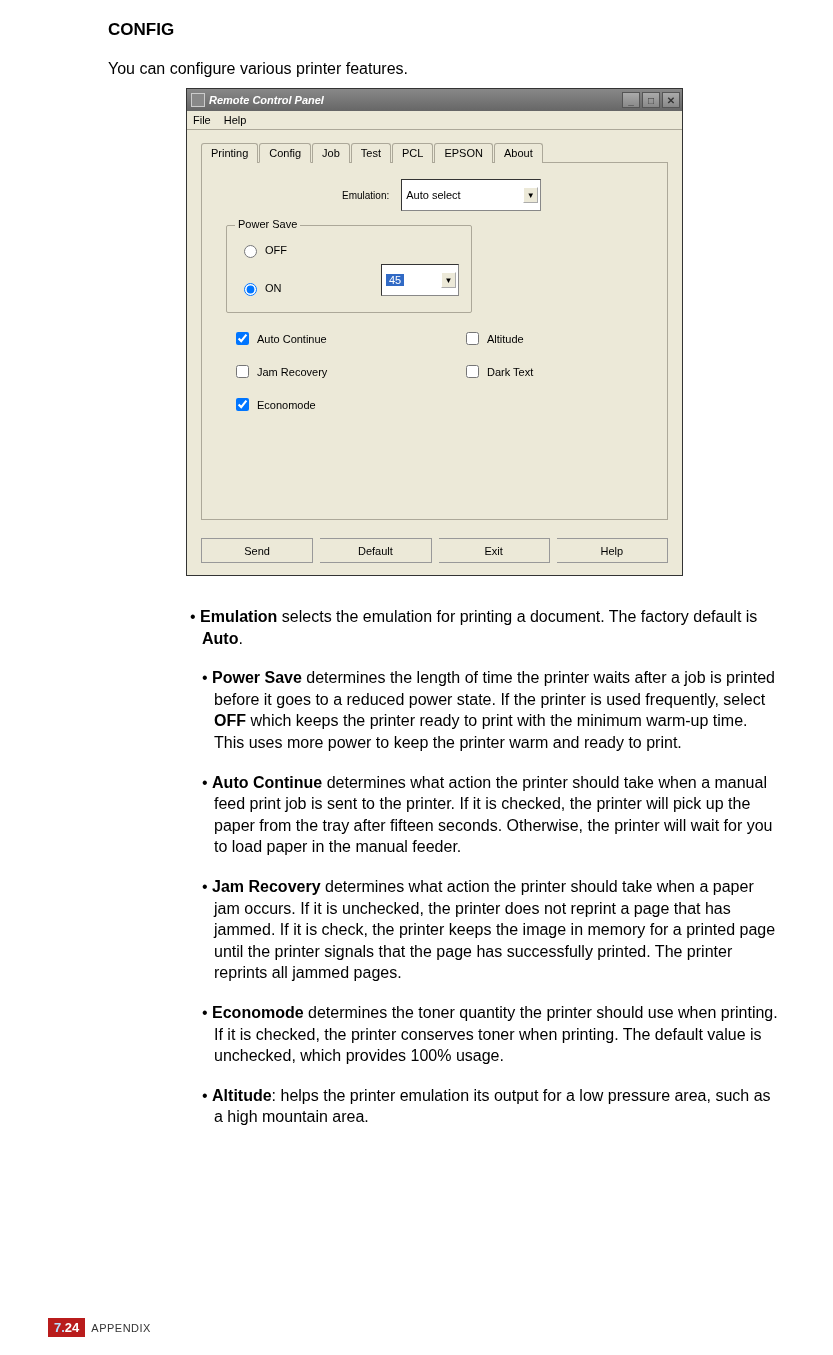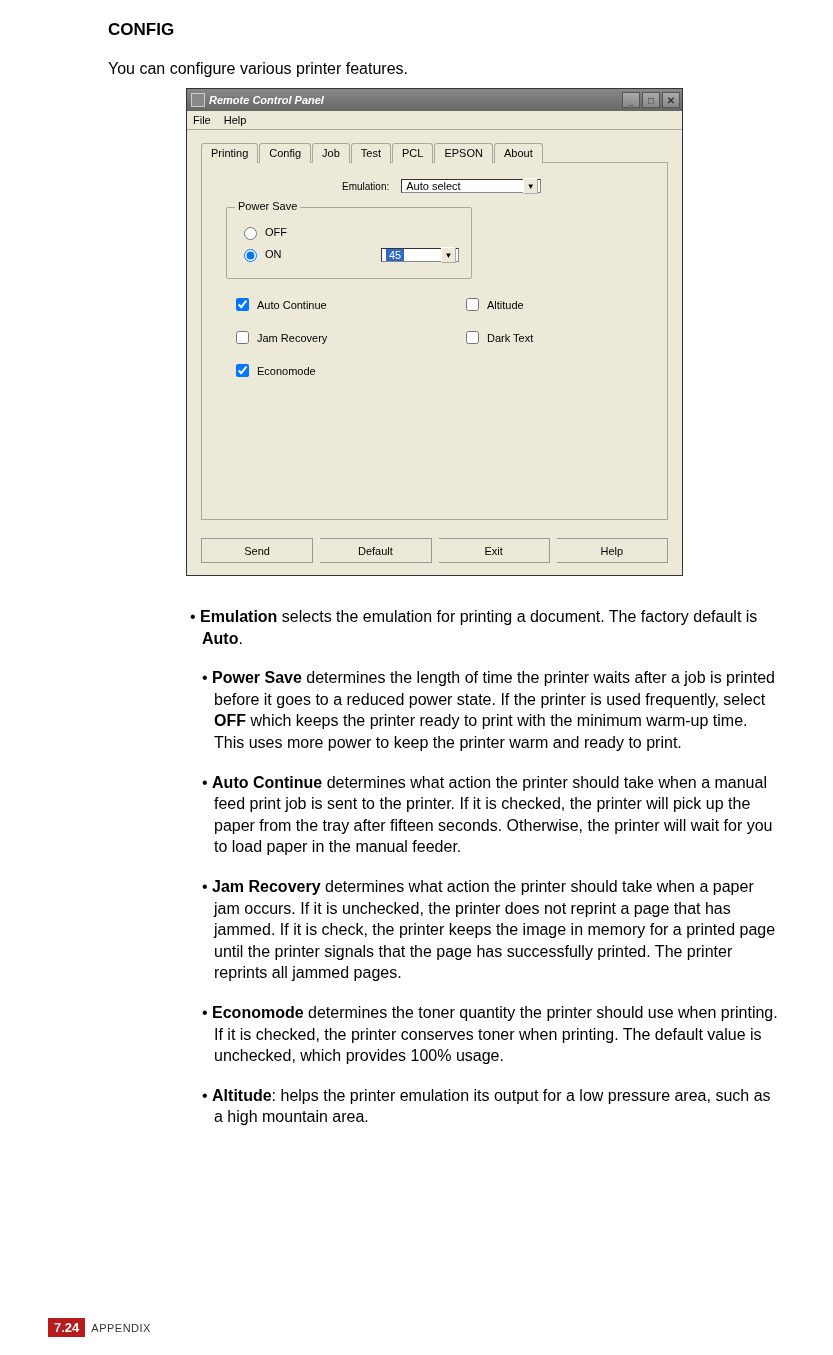--- a/index.html
+++ b/index.html
@@ -120,21 +120,21 @@
   }
   .row-emulation label {
     font-size: 10px;
     margin-right: 12px;
   }
   .dropdown {
     display: inline-flex;
     align-items: center;
     background: #fff;
     border: 1px inset #888;
-    height: 14px;
+    height: 32px;
     padding: 0 2px 0 4px;
     font-size: 11px;
     width: 140px;
     justify-content: space-between;
     gap: 36px;
   }
   .dropdown-small {
     width: 78px;
   }
   .drop-arrow {

